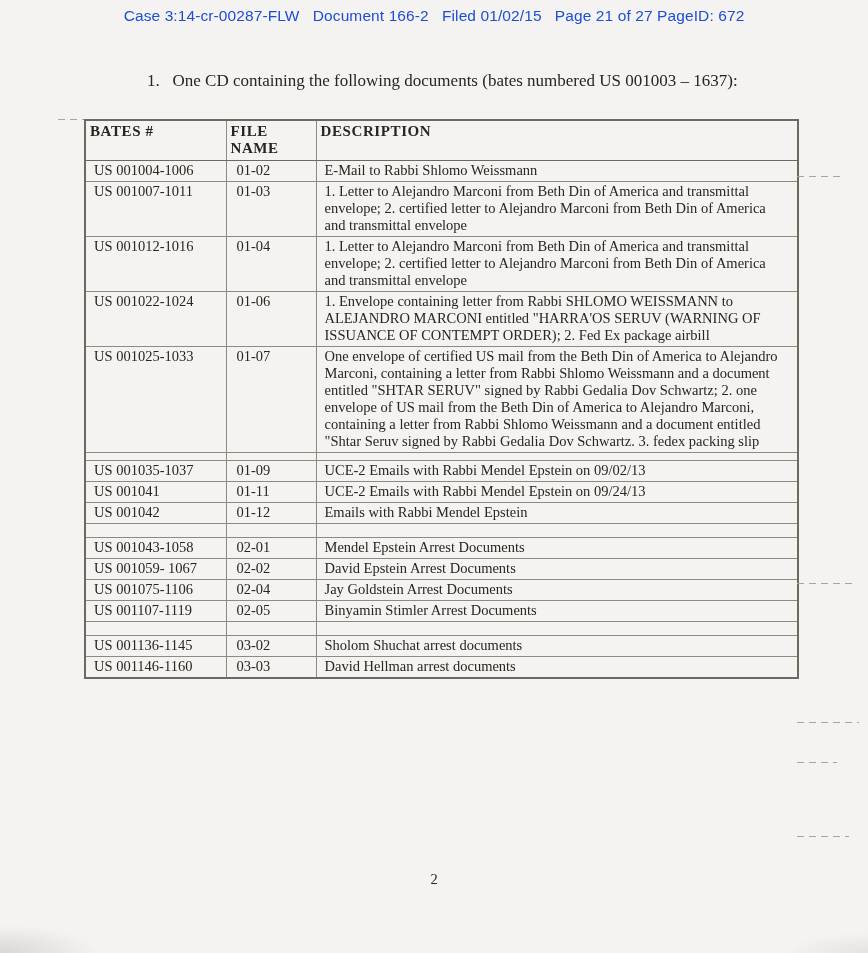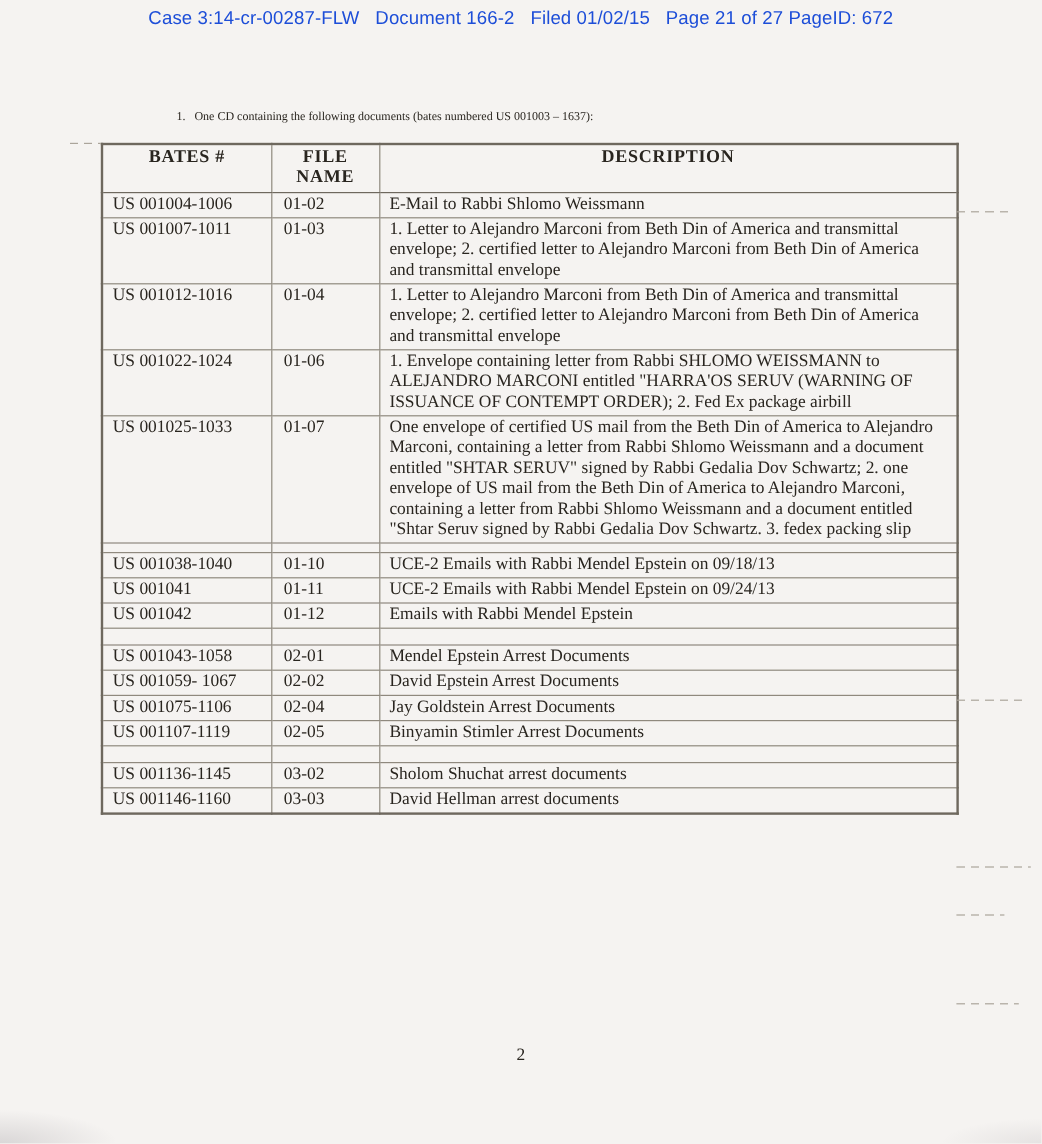--- a/index.html
+++ b/index.html
@@ -30,44 +30,44 @@
     right: 0;
     text-align: center;
     font-family: "Liberation Sans", sans-serif;
     font-size: 15.5px;
     color: #1d4ed8;
     white-space: pre;
     letter-spacing: 0.1px;
   }
   .intro {
     position: absolute;
-    top: 92px;
+    top: 71px;
     left: 147px;
-    font-size: 10px;
+    font-size: 17px;
     white-space: pre;
   }
   table.cd-table {
     position: absolute;
     top: 119px;
     left: 84px;
     width: 713px;
     border-collapse: collapse;
     table-layout: fixed;
     border: 2px solid #6e685e;
   }
   table.cd-table th,
   table.cd-table td {
     border: 1px solid #8f897e;
     vertical-align: top;
     overflow: hidden;
   }
   table.cd-table th {
     font-size: 15px;
     font-weight: bold;
-    text-align: center;
+    text-align: left;
     padding: 2px 4px 3px 4px;
     line-height: 17px;
     border-bottom: 1px solid #6e685e;
     letter-spacing: 0.6px;
   }
   table.cd-table td {
     font-size: 14.5px;
     line-height: 17px;
     padding: 1px 7px 2px 8px;
   }
@@ -150,23 +150,23 @@
         <td class="c-bates">US 001025-1033</td>
         <td class="c-file">01-07</td>
         <td class="c-desc">One envelope of certified US mail from the Beth Din of America to Alejandro Marconi, containing a letter from Rabbi Shlomo Weissmann and a document entitled "SHTAR SERUV" signed by Rabbi Gedalia Dov Schwartz; 2. one envelope of US mail from the Beth Din of America to Alejandro Marconi, containing a letter from Rabbi Shlomo Weissmann and a document entitled "Shtar Seruv signed by Rabbi Gedalia Dov Schwartz. 3. fedex packing slip</td>
       </tr>
       <tr class="sep-small">
         <td></td>
         <td></td>
         <td></td>
       </tr>
       <tr>
-        <td class="c-bates">US 001038-1040</td>
-        <td class="c-file">01-10</td>
-        <td class="c-desc">UCE-2 Emails with Rabbi Mendel Epstein on 09/18/13</td>
+        <td class="c-bates">US 001035-1037</td>
+        <td class="c-file">01-09</td>
+        <td class="c-desc">UCE-2 Emails with Rabbi Mendel Epstein on 09/02/13</td>
       </tr>
       <tr>
         <td class="c-bates">US 001041</td>
         <td class="c-file">01-11</td>
         <td class="c-desc">UCE-2 Emails with Rabbi Mendel Epstein on 09/24/13</td>
       </tr>
       <tr>
         <td class="c-bates">US 001042</td>
         <td class="c-file">01-12</td>
         <td class="c-desc">Emails with Rabbi Mendel Epstein</td>

